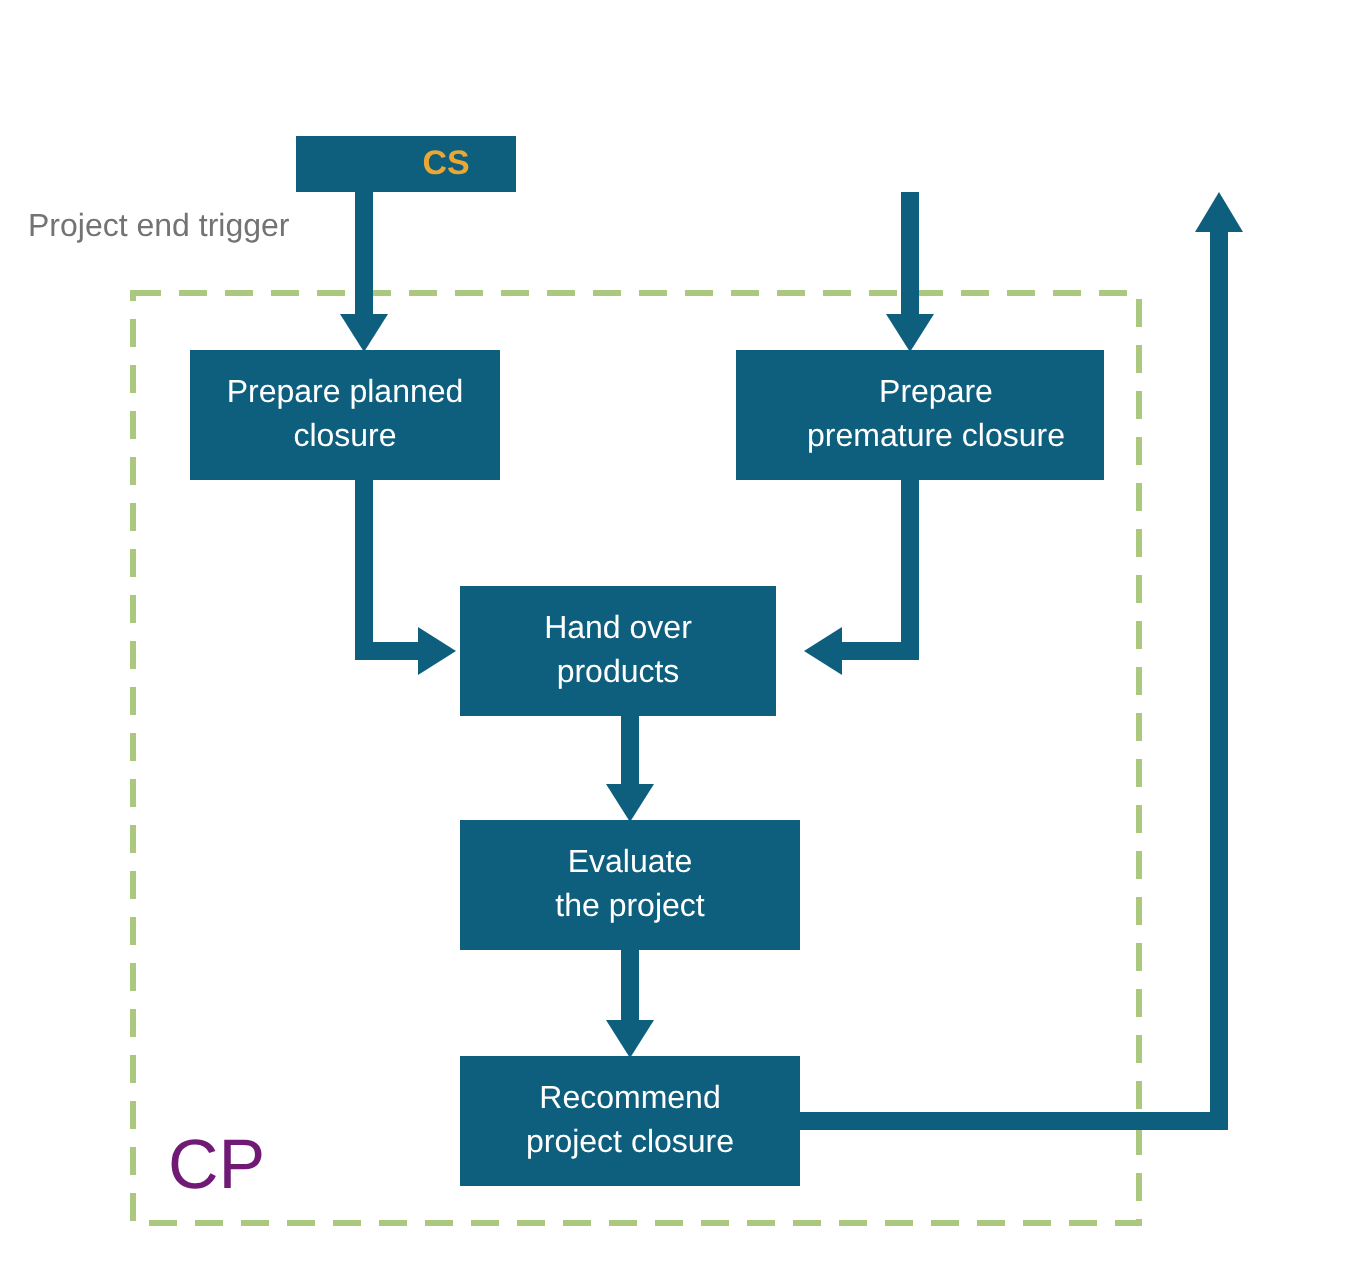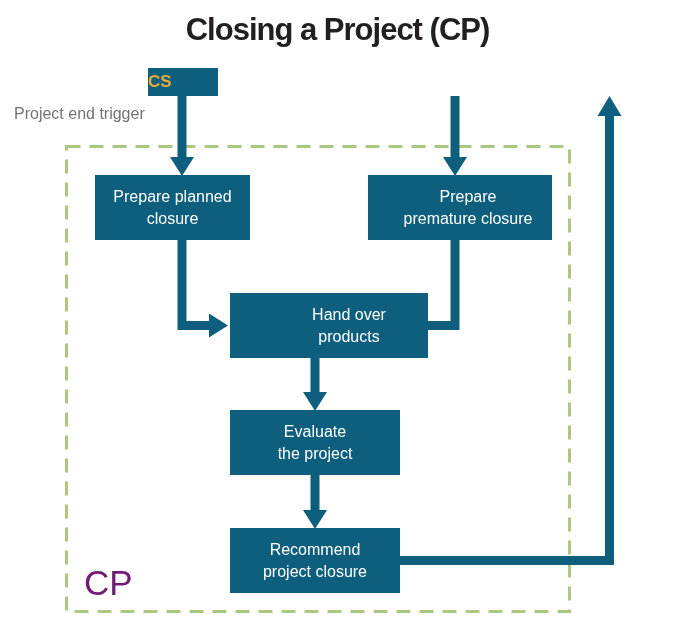--- a/index.html
+++ b/index.html
@@ -24,21 +24,22 @@
   }
   .bar {
     position: absolute;
     height: 28px;
     background: #0e5f7e;
     color: #eaa733;
     font-weight: bold;
     font-size: 17px;
     display: flex;
     align-items: center;
-    justify-content: flex-start;
+    justify-content: center;
+    padding-left: 40px;
   }
   .bar-cs { left: 148px; top: 68px; width: 70px; }
   .bar-dp { left: 408px; top: 68px; width: 242px; }
   .trigger-label {
     position: absolute;
     left: 14px;
     top: 105px;
     font-size: 16px;
     color: #737373;
   }
@@ -61,21 +62,21 @@
   .node span {
     display: block;
     width: 100%;
     text-align: center;
     font-size: 16px;
     line-height: 1.35;
     white-space: pre-line;
   }
   .node-prepare-planned   { left: 95px;  top: 175px; width: 155px; height: 65px; }
   .node-prepare-premature { left: 368px; top: 175px; width: 168px; height: 65px; padding-left: 16px; }
-  .node-hand-over         { left: 230px; top: 293px; width: 158px; height: 65px; padding-left: 40px; }
+  .node-hand-over         { left: 230px; top: 293px; width: 158px; height: 65px; }
   .node-evaluate          { left: 230px; top: 410px; width: 170px; height: 65px; }
   .node-recommend         { left: 230px; top: 528px; width: 170px; height: 65px; }
   svg.wires {
     position: absolute;
     left: 0; top: 0;
     width: 675px; height: 643px;
     pointer-events: none;
   }
   .wire {
     stroke: #0e5f7e;
@@ -89,21 +90,20 @@
     stroke: #abc97e;
     stroke-width: 3;
     stroke-dasharray: 14 9;
   }
 </style>
 </head>
 <body>
 
 <div class="stage">
 
-  <div class="title">Closing a Project (CP)</div>
 
   <svg class="wires" viewBox="0 0 675 643" xmlns="http://www.w3.org/2000/svg">
     <rect class="boundary" x="66.5" y="146.5" width="503" height="465"></rect>
 
     <g>
       <line class="wire" x1="182" y1="96" x2="182" y2="159"></line>
       <polygon class="head" points="170,157 194,157 182,176"></polygon>
     </g>
 
     <g>

